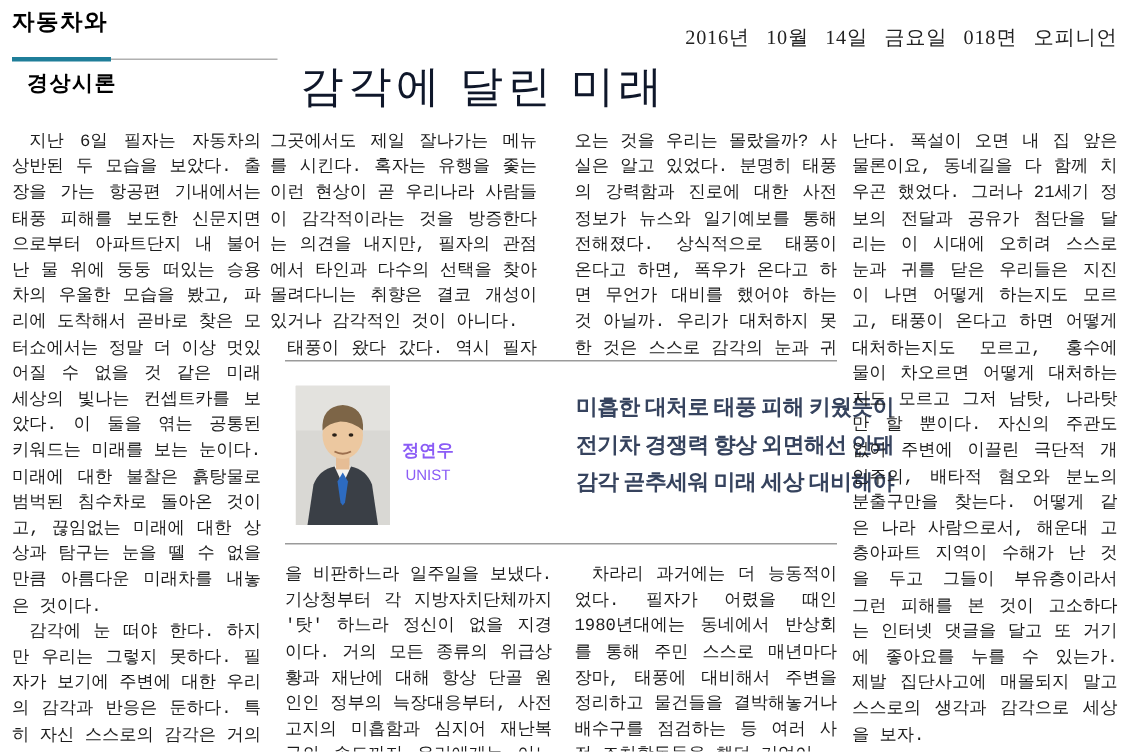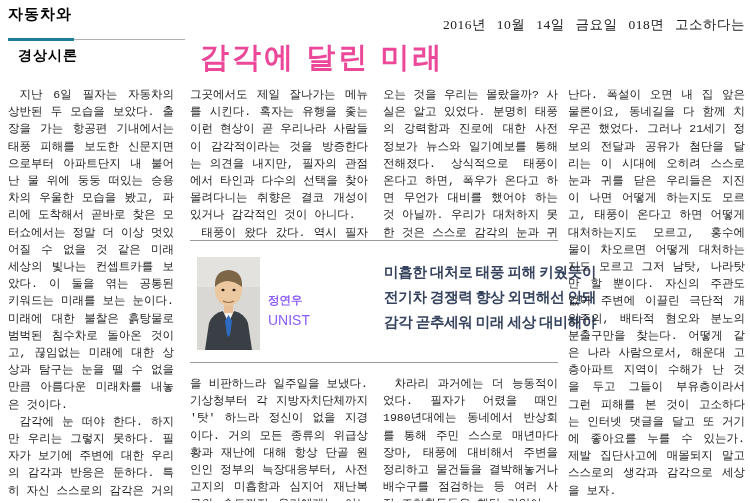--- a/index.html
+++ b/index.html
@@ -24,60 +24,60 @@
   .accent-bar{left:8px;top:38px;width:66px;height:3px;}
   .rule-gray{left:74px;top:39px;width:111px;height:1px;background:#b0b0b0;}
   .section-label{
     left:18px;top:47px;
     font-family:"Liberation Sans","DejaVu Sans",sans-serif;
     font-weight:bold;font-size:14px;color:#000;letter-spacing:1px;
   }
   
   .article-title{
     left:200px;top:38px;
-    font-weight:bold;font-size:29px;letter-spacing:3px;color:#ec4899;
+    font-weight:normal;font-size:29px;letter-spacing:3px;color:#0f172a;
   }
   
   .seg{
     font-size:11.5px;line-height:17.2px;text-align:justify;
     color:#1c1c1c;overflow:hidden;font-family:Liberation Mono, monospace;
   }
   .seg p{margin:0;}
   .seg p.indent{text-indent:1em;}
   .seg-c1{left:8px;top:86px;width:166px;height:414px;}
-  .seg-c2-top{left:190px;top:86px;width:178px;height:152px;}
+  .seg-c2-top{left:180px;top:86px;width:178px;height:152px;}
   .seg-c3-top{left:383px;top:86px;width:175px;height:152px;}
   .seg-c2-bottom{left:190px;top:375px;width:178px;height:126px;}
   .seg-c3-bottom{left:383px;top:375px;width:175px;height:126px;}
   .seg-c4{left:568px;top:86px;width:177px;height:414px;}
   
   .media-block{
     left:190px;top:240px;width:368px;height:123px;
     border-top:1px solid #9a9a9a;border-bottom:1px solid #9a9a9a;
     box-sizing:border-box;
   }
   .author-photo{position:absolute;left:7px;top:16px;width:63px;height:93px;display:block;}
   .caption{position:absolute;left:78px;top:52px;
     font-family:"Liberation Sans","DejaVu Sans",sans-serif;color:#8b5cf6;}
   .author-name{font-weight:bold;font-size:11.5px;margin-bottom:4px;}
-  .author-affil{font-size:14px;margin-bottom:17px;}
+  .author-affil{font-size:10px;margin-bottom:17px;text-align:center;}
   .author-title{font-size:9px;letter-spacing:-0.2px;}
   .pull-quote{
     position:absolute;left:194px;top:0;width:174px;height:100%;
     padding-top:19px;box-sizing:border-box;
     font-weight:bold;font-size:14.5px;line-height:25px;
     letter-spacing:-0.3px;
   }
   .pull-quote div{white-space:nowrap;}
 </style>
 </head>
 <body>
 
 <div class="abs masthead">자동차와</div>
-<div class="abs dateline">2016년 10월 14일 금요일 018면 고소하다는</div>
+<div class="abs dateline">2016년 10월 14일 금요일 018면 오피니언</div>
 
 <div class="abs accent-bar" style="background-color: rgb(31, 126, 153);"></div>
 <div class="abs rule-gray"></div>
 <div class="abs section-label">경상시론</div>
 
 <h1 class="abs article-title" style="margin:0;">감각에 달린 미래</h1>
 
 <div class="abs seg seg-c1">
   <p class="indent">지난 6일 필자는 자동차의 상반된 두 모습을 보았다. 출장을 가는 항공편 기내에서는 태풍 피해를 보도한 신문지면으로부터 아파트단지 내 불어난 물 위에 둥둥 떠있는 승용차의 우울한 모습을 봤고, 파리에 도착해서 곧바로 찾은 모터쇼에서는 정말 더 이상 멋있어질 수 없을 것 같은 미래 세상의 빛나는 컨셉트카를 보았다. 이 둘을 엮는 공통된 키워드는 미래를 보는 눈이다. 미래에 대한 불찰은 흙탕물로 범벅된 침수차로 돌아온 것이고, 끊임없는 미래에 대한 상상과 탐구는 눈을 뗄 수 없을 만큼 아름다운 미래차를 내놓은 것이다.</p>
   <p class="indent">감각에 눈 떠야 한다. 하지만 우리는 그렇지 못하다. 필자가 보기에 주변에 대한 우리의 감각과 반응은 둔하다. 특히 자신 스스로의 감각은 거의 사용하지 않고 군중심리에 의탁하는 경향이 강하다. 그것은 우리가 유행을 좇는 흔한 모습에서 잘 드러난다. 우리는 무엇이든 대세를 좇고 선호하는 모습을 갖추고 있다. 가장 많은 사람들이 타는 베스트셀링 카를 사고, 서점에서 상위에 랭크된 베스트셀러 책, 무얼하려면 어떻게 해야 한다는 지침서를 산다. 유명인이 가 본 관광지를 찾고, 인기 드라마만 보고, 텔레비전이나 미디어에 소개된 식당이라면 무작정 찾아가,</p>

